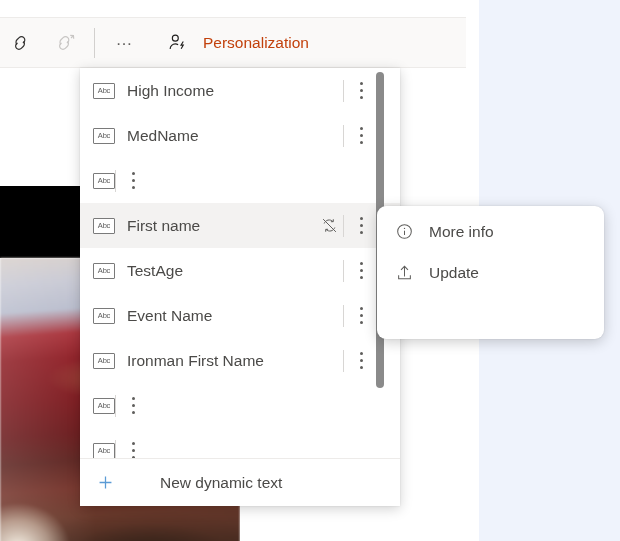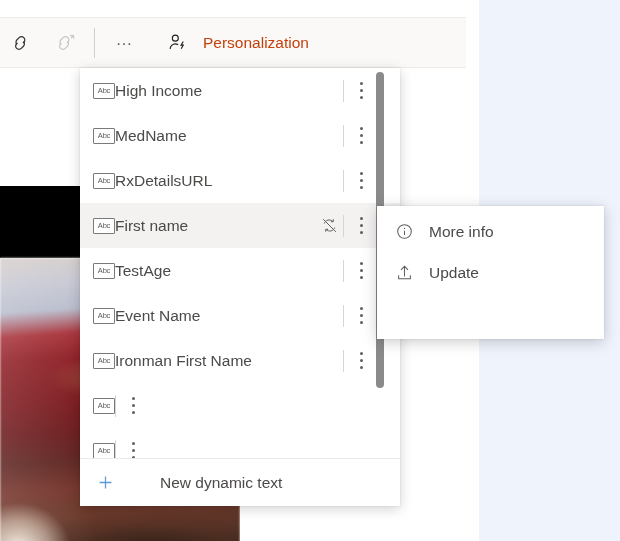--- a/index.html
+++ b/index.html
@@ -191,21 +191,21 @@
     justify-content: center;
     font-size: 7.5px;
     color: #5a5a5a;
     background: #ffffff;
     flex: 0 0 auto;
     letter-spacing: -0.2px;
     font-family: "Liberation Sans", sans-serif;
   }
 
   .dt-label {
-    margin-left: 0;
+    margin-left: 12px;
     font-size: 15.5px;
     color: #4b4a48;
     white-space: nowrap;
     flex: 1 1 auto;
   }
 
   .dt-sync-off {
     width: 22px; height: 22px;
     display: flex; align-items: center; justify-content: center;
     color: #5f5e5c;
@@ -274,20 +274,21 @@
 
   
   .ctx-menu {
     position: absolute;
     left: 377px; top: 206px;
     width: 227px; height: 133px;
     background: #ffffff;
     box-shadow: 0 3px 14px rgba(0,0,0,0.20), 0 0 2px rgba(0,0,0,0.12);
     padding: 5px 0;
     box-sizing: border-box;
+    border-radius: 9px;
   }
   .ctx-item {
     height: 41px;
     display: flex;
     align-items: center;
     padding-left: 16px;
     box-sizing: border-box;
   }
   .ctx-icon {
     width: 22px; height: 22px;
@@ -380,21 +381,20 @@
             <span class="dots">
               <i></i>
               <i></i>
               <i></i>
             </span>
           </span>
       </div>
 
       <div class="dt-row">
         <span class="abc-icon">Abc</span>
-        <span class="dt-label">RxDetailsURL</span>
         <span class="dt-divider"></span>
         <span class="dt-more">
             <span class="dots">
               <i></i>
               <i></i>
               <i></i>
             </span>
           </span>
       </div>
 

